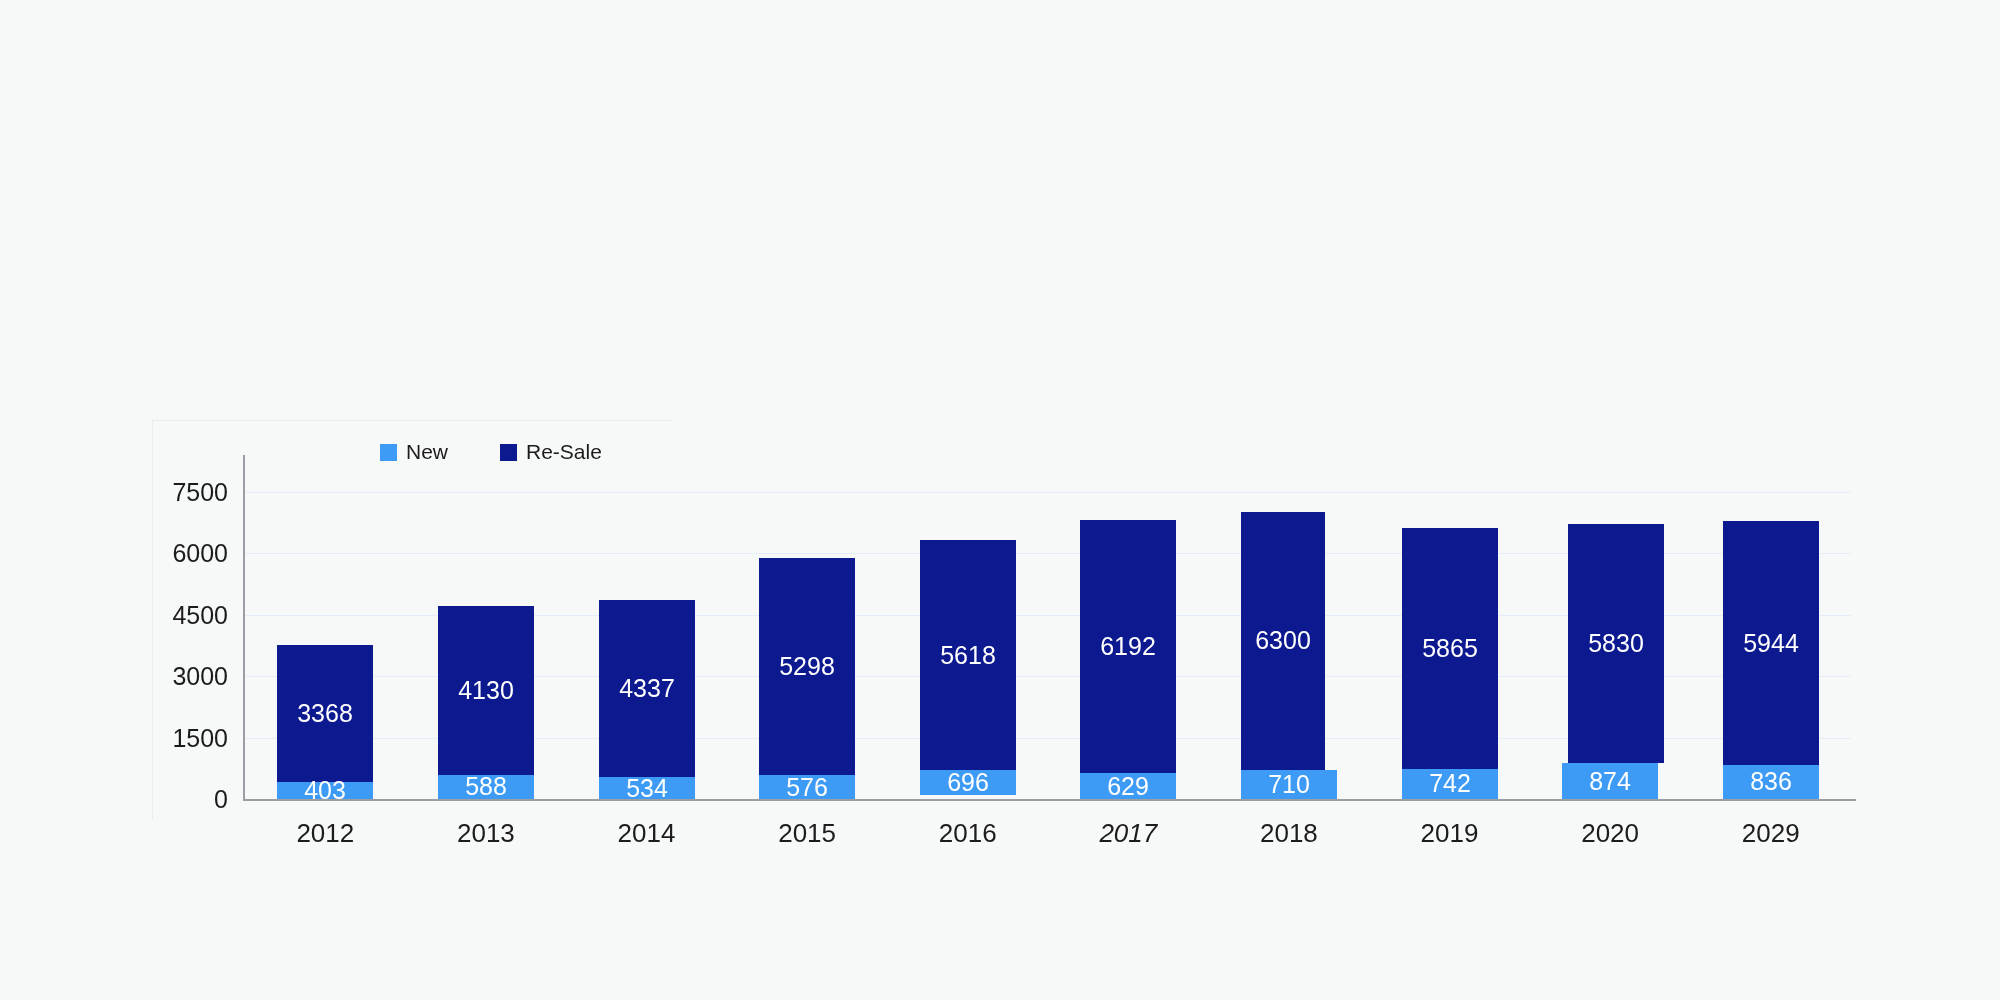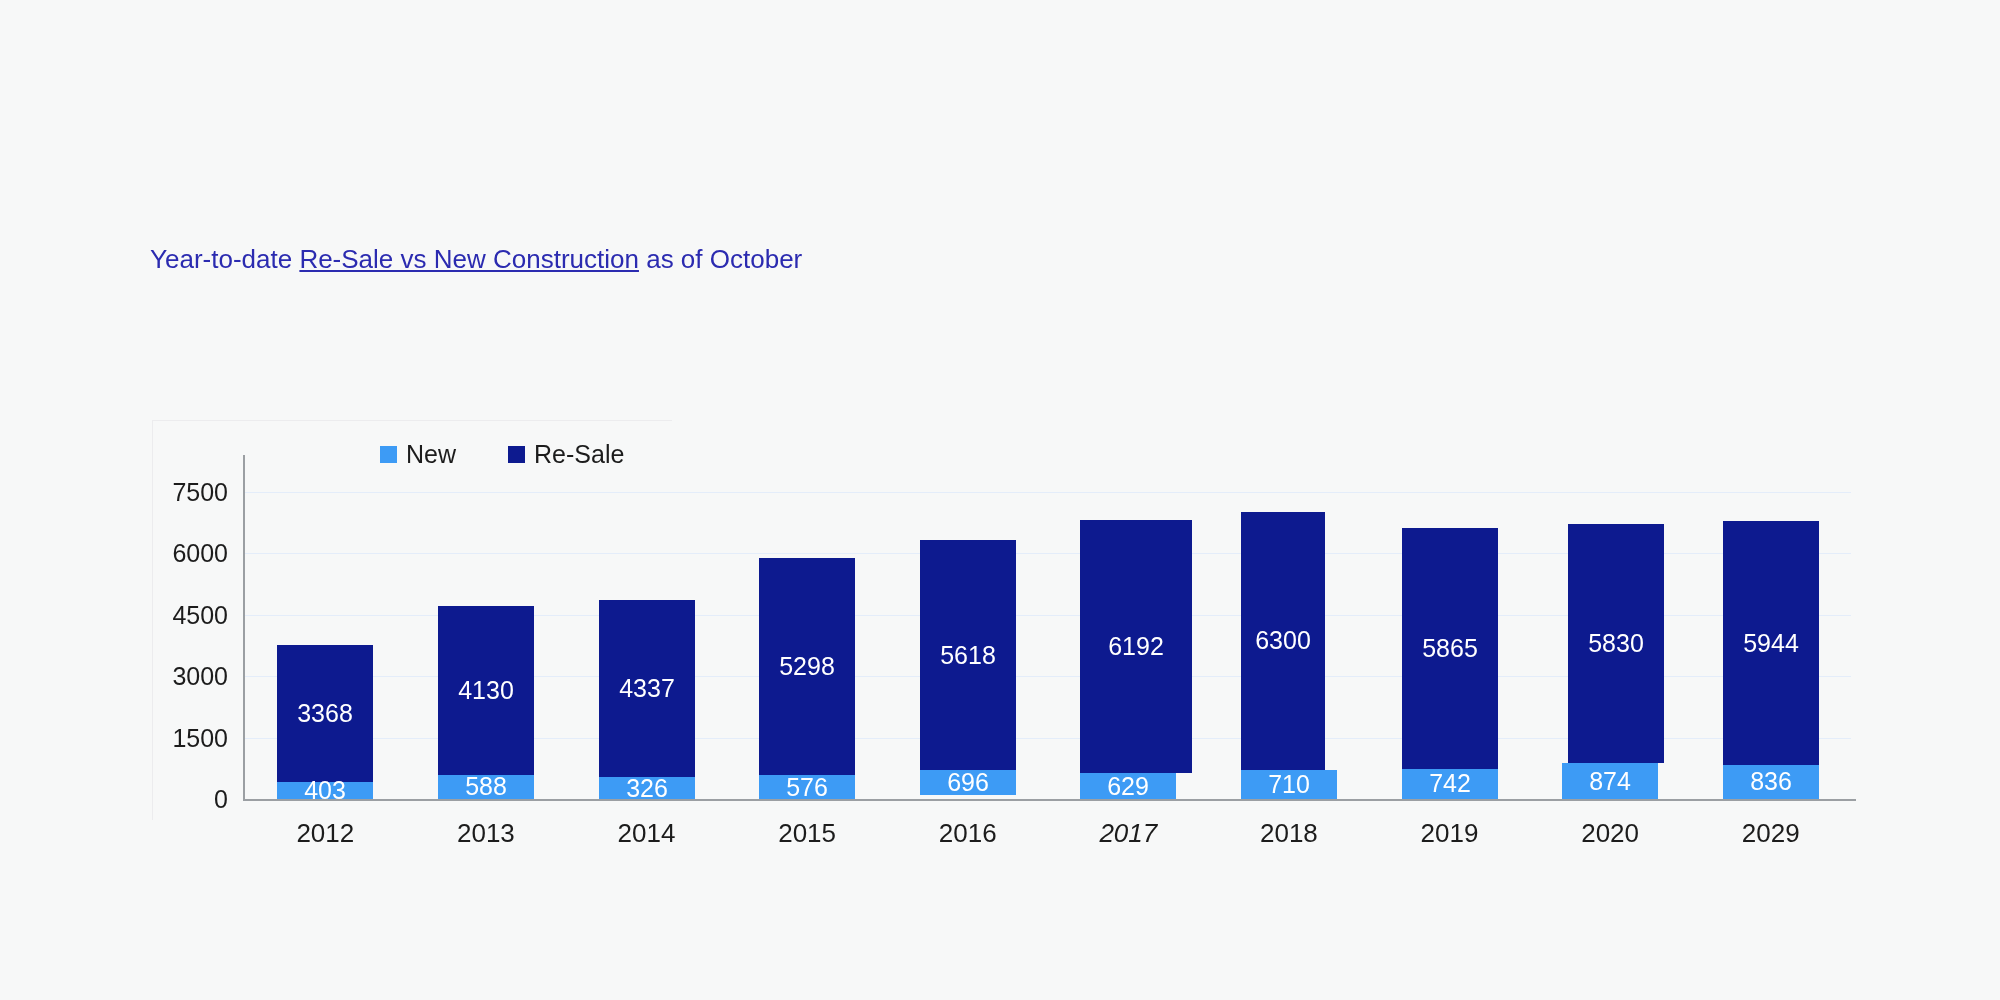--- a/index.html
+++ b/index.html
@@ -58,21 +58,21 @@
   }
 
   
   #legend {
     position: absolute;
     left: 380px;
     top: 440px;
     display: flex;
     gap: 52px;
     align-items: center;
-    font-size: 25px;
+    font-size: 21px;
     color: #1c1c1c;
     text-align: center;
   }
   .legend-item { display: flex; align-items: center; gap: 9px; white-space: nowrap; }
   .legend-swatch { width: 17px; height: 17px; display: inline-block; }
   #yaxis-line {
     position: absolute;
     left: 243px;
     top: 455px;
     width: 2px;
@@ -132,23 +132,20 @@
     font-size: 26px;
     color: #1c1c1c;
   }
 </style>
 </head>
 <body>
 
 <div id="slide">
 
 
-  <div id="subtitle">
-    <span>Year-to-date </span><span class="u">Re-Sale vs New Construction</span><span> as of October</span>
-  </div>
 
   <div id="chart-frame-top"></div>
   <div id="chart-frame-left"></div>
 
   <div id="legend">
     <div class="legend-item">
       <span class="legend-swatch" style="background:#3d9bf5"></span>
       <span>New</span>
     </div>
     <div class="legend-item">
@@ -173,26 +170,26 @@
       <div class="gridline" style="top: 491.857px;"></div>
     </div>
   <div id="yaxis-line"></div>
   <div id="xaxis-line"></div>
   <div id="bars">
       <div class="seg seg-resale" style="top: 644.569px; left: 277px; width: 96px; height: 137.928px; position: absolute;">3368</div>
       <div class="seg seg-new" style="top: 782.496px; left: 277px; width: 96px; height: 16.5038px; position: absolute;">403</div>
       <div class="seg seg-resale" style="top: 605.787px; left: 438px; width: 96px; height: 169.133px; position: absolute;">4130</div>
       <div class="seg seg-new" style="top: 774.92px; left: 438px; width: 96px; height: 24.08px; position: absolute;">588</div>
       <div class="seg seg-resale" style="top: 599.521px; left: 599px; width: 96px; height: 177.61px; position: absolute;">4337</div>
-      <div class="seg seg-new" style="top: 777.131px; left: 599px; width: 96px; height: 21.8686px; position: absolute;">326</div>
+      <div class="seg seg-new" style="top: 777.131px; left: 599px; width: 96px; height: 21.8686px; position: absolute;">534</div>
       <div class="seg seg-resale" style="top: 558.446px; left: 759px; width: 96px; height: 216.966px; position: absolute;">5298</div>
       <div class="seg seg-new" style="top: 775.411px; left: 759px; width: 96px; height: 23.5886px; position: absolute;">576</div>
       <div class="seg seg-resale" style="top: 540.427px; left: 920px; width: 96px; height: 230.07px; position: absolute;">5618</div>
       <div class="seg seg-new" style="top: 770.497px; left: 920px; width: 96px; height: 25px; position: absolute;">696</div>
-      <div class="seg seg-resale" style="top: 519.664px; left: 1080px; width: 112px; height: 253.577px; position: absolute;">6192</div>
+      <div class="seg seg-resale" style="top: 519.664px; left: 1080px; width: 96px; height: 253.577px; position: absolute;">6192</div>
       <div class="seg seg-new" style="top: 773.241px; left: 1080px; width: 96px; height: 25.759px; position: absolute;">629</div>
       <div class="seg seg-resale" style="top: 511.924px; left: 1241px; width: 84px; height: 258px; position: absolute;">6300</div>
       <div class="seg seg-new" style="top: 769.924px; left: 1241px; width: 96px; height: 29.0762px; position: absolute;">710</div>
       <div class="seg seg-resale" style="top: 528.428px; left: 1402px; width: 96px; height: 240.186px; position: absolute;">5865</div>
       <div class="seg seg-new" style="top: 768.613px; left: 1402px; width: 96px; height: 30.3867px; position: absolute;">742</div>
       <div class="seg seg-resale" style="top: 524.455px; left: 1562px; width: 96px; height: 238.752px; position: absolute; margin-left: 6px;">5830</div>
       <div class="seg seg-new" style="top: 763.208px; left: 1562px; width: 96px; height: 35.7924px; position: absolute;">874</div>
       <div class="seg seg-resale" style="top: 521.343px; left: 1723px; width: 96px; height: 243.421px; position: absolute;">5944</div>
       <div class="seg seg-new" style="top: 764.764px; left: 1723px; width: 96px; height: 34.2362px; position: absolute;">836</div>
     </div>

